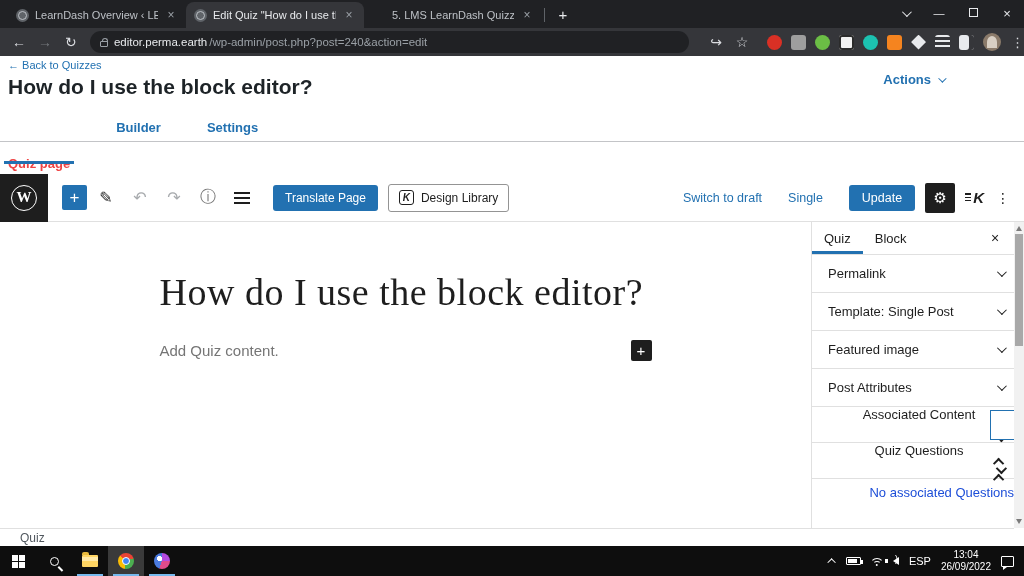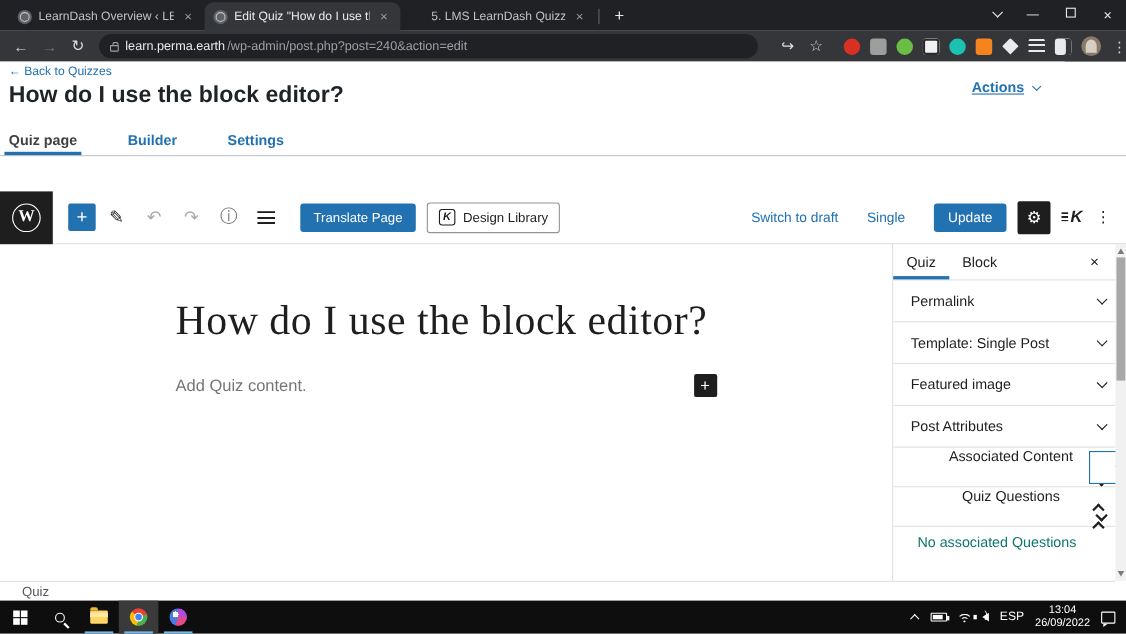--- a/index.html
+++ b/index.html
@@ -52,28 +52,28 @@
   .ext.sq { border-radius:3px; }
   .avatar { width:18px; height:18px; border-radius:50%; background:#8a7a6a; position:relative; overflow:hidden; }
   .avatar::after { content:""; position:absolute; left:4px; top:3px; width:10px; height:12px;
     background:#d8cfc4; border-radius:50% 50% 0 0; }
   .kebab { color:#dadce0; font-size:13px; margin-left:10px; letter-spacing:0; }
 
   
   #page { position:absolute; top:56px; left:0; width:968px; height:490px; background:#fff; }
   #backlink { position:absolute; left:8px; top:3px; font-size:11px; color:#2271b1; }
   #actions { position:absolute; right:24px; top:16px; font-size:13px; font-weight:bold;
-    color:#2271b1; display:flex; align-items:center; gap:7px;text-decoration:underline; }
+    color:#2271b1; display:flex; align-items:center; gap:7px; }
   #actions .chev { width:6px; height:6px; border-width:1.8px; }
   #wptitle { position:absolute; left:8px; top:19px; font-size:21px; font-weight:bold; color:#1d2327; }
   #wptabs { position:absolute; left:0; top:60px; width:1024px; height:26px;
     border-bottom:1px solid #c3c4c7; display:flex; }
   .wptab { font-size:13px; font-weight:bold; color:#2271b1; padding:4px 0 8px 0; margin-left:8px;
     margin-right:38px; position:relative; }
-  .wptab.active { color:#404040; }
+  .wptab.active { color:#ef4444;margin-top:36px; }
   .wptab.active::after { content:""; position:absolute; left:-4px; right:-4px; bottom:0; height:3px; background:#2271b1; }
 
   
   #edheader { position:absolute; left:0; top:118px; width:1024px; height:48px;
     border-bottom:1px solid #e0e0e0; background:#fff; display:flex; align-items:center; }
   #wplogo { width:48px; height:48px; background:#1e1e1e; color:#fff; display:flex;
     align-items:center; justify-content:center; flex:none; }
   #wplogo .circ { width:26px; height:26px; border:1.5px solid #fff; border-radius:50%;
     display:flex; align-items:center; justify-content:center;
     font-family:"Liberation Serif", serif; font-size:15px; font-weight:bold; }
@@ -123,21 +123,21 @@
   #sbclose { margin-left:auto; margin-right:8px; font-size:14px; color:#1e1e1e; width:22px; text-align:center; }
   .panel { height:38px; display:flex; align-items:center; padding:0 10px 0 16px;
     border-bottom:1px solid #e0e0e0; }
   .panel .chev, .subpanel .chev { margin-left:auto; color:#1e1e1e; }
   .subpanel { height:36px; display:flex; align-items:center; padding:0 10px 0 22px;
     border-bottom:1px solid #e0e0e0; position:relative;flex-direction:column; }
   .ord { width:8px; height:8px; border-width:2px; margin-left:10px; color:#1e1e1e; flex:none; }
   .subpanel .spacer { flex:1; }
   #assoc-focus { position:absolute; right:-8px; top:3px; width:32px; height:30px;
     border:1.5px solid #2271b1; background:#fff; display:flex; align-items:center; justify-content:center; }
-  #no-assoc { padding:6px 0 0 22px; color:#0f766e; }
+  #no-assoc { padding:6px 0 0 22px; color:#1d4ed8;text-align:right; }
 
   
   #pagescroll { width:10px; background:#f1f1f1; position:relative; }
   .scroll-arrow { position:absolute; left:2px; width:0; height:0; }
   .scroll-arrow.up { top:4px; border-left:3px solid transparent; border-right:3px solid transparent;
     border-bottom:5px solid #7b7b7b; }
   .scroll-arrow.dn { bottom:4px; border-left:3px solid transparent; border-right:3px solid transparent;
     border-top:5px solid #7b7b7b; }
   #scrollthumb { position:absolute; left:1px; top:12px; width:8px; height:112px; background:#a8a8a8; }
 
@@ -216,21 +216,21 @@
     <span style="font-size:13px">×</span>
   </div>
 </div>
 
 <div id="navbar">
   <span class="navic" style="margin-left:6px">←</span>
   <span class="navic disabled">→</span>
   <span class="navic glyph">↻</span>
   <div id="omnibox">
     <span class="lock"></span>
-    <span class="host">learn.perma.earth</span>
+    <span class="host">editor.perma.earth</span>
       <span class="path" style="margin-left:-4px">/wp-admin/post.php?post=240&amp;action=edit</span>
   </div>
   <span class="navic glyph" style="margin-left:14px">↪</span>
   <span class="navic glyph">☆</span>
   <div class="extrow">
     <span class="ext" style="background:#d93025"></span>
     <span class="ext sq" style="background:#9e9e9e"></span>
     <span class="ext" style="background:#6bbe45"></span>
     <span class="ext sq" style="background:#f1f1f1; box-shadow:inset 0 0 0 2px #2b2b2b"></span>
     <span class="ext" style="background:#1cc2b1"></span>

